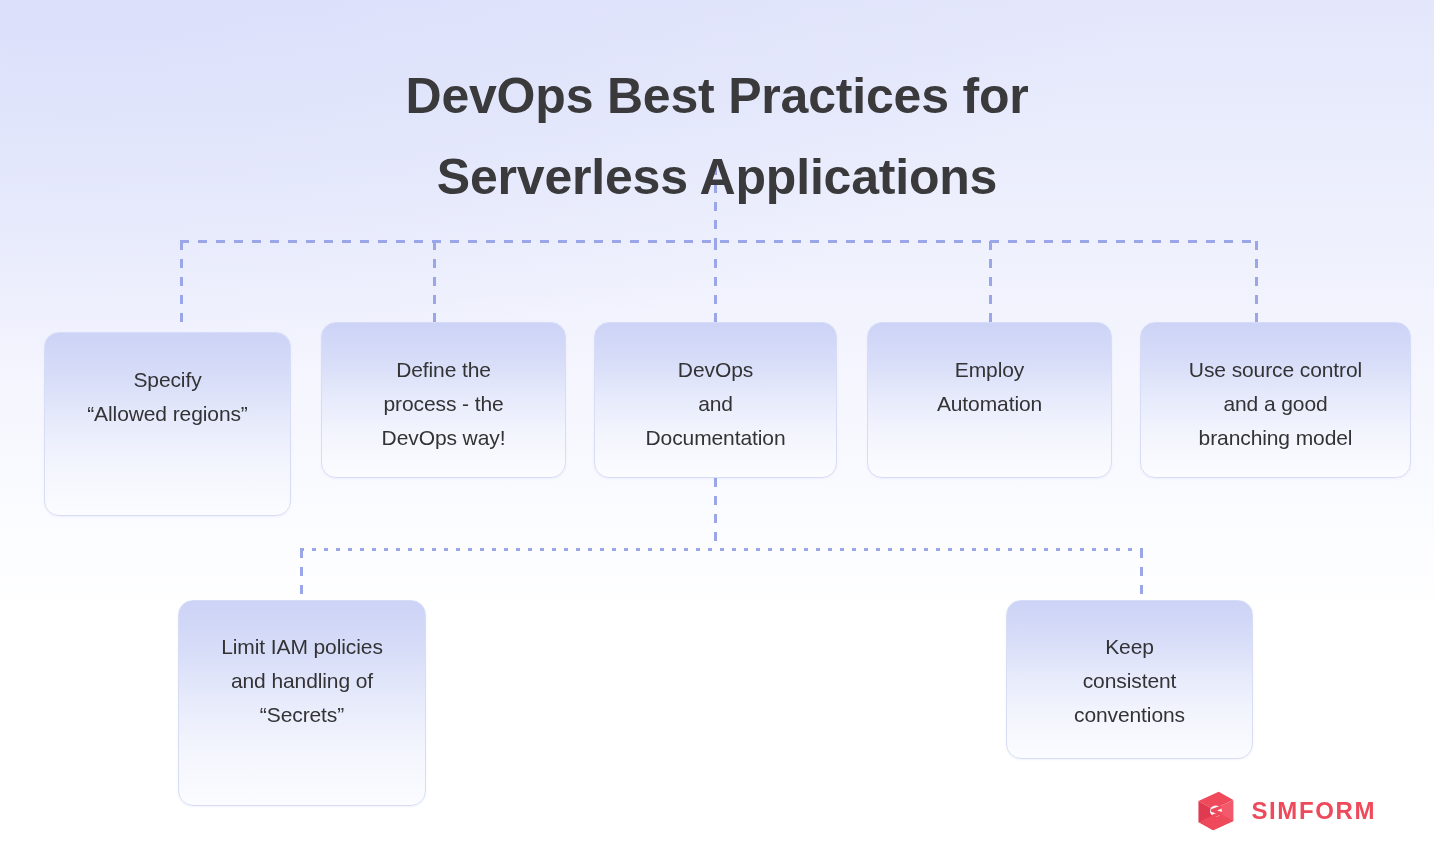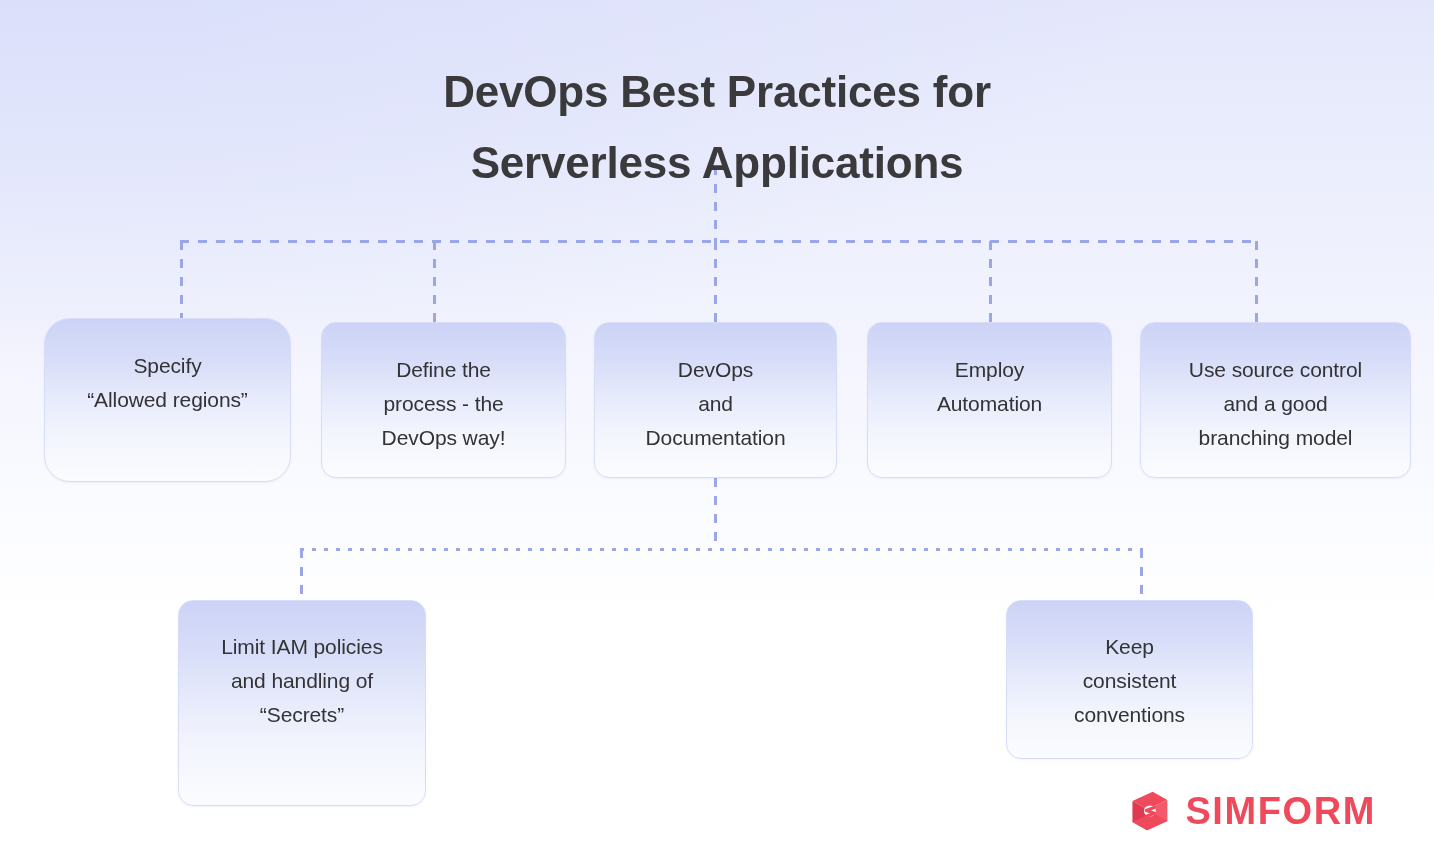--- a/index.html
+++ b/index.html
@@ -25,21 +25,21 @@
       radial-gradient(120% 85% at 6% -8%, rgba(214,219,250,0.75) 0%, rgba(214,219,250,0.0) 62%);
     pointer-events:none;
   }
 
   
   #title {
     position:absolute;
     left:0; right:0; top:56px;
     text-align:center;
     color:#3a3a3c;
-    font-size:44px;
+    font-size:50px;
     font-weight:bold;
     line-height:1.62;
     letter-spacing:-0.2px;
     z-index:5;
   }
   #title .l { display:block; }
 
   
   #connectors {
     position:absolute; left:0; top:0;
@@ -76,21 +76,21 @@
     position:absolute;
     right:58px;
     bottom:26px;
     display:flex;
     align-items:center;
     gap:13px;
     z-index:6;
   }
   #logo .wordmark {
     color:#ef4a5c;
-    font-size:38px;
+    font-size:24px;
     font-weight:bold;
     letter-spacing:1.6px;
   }
 </style>
 </head>
 <body>
 
 <div id="stage">
 
   <div id="title">
@@ -113,21 +113,21 @@
 
       <line x1="715.5" y1="478" x2="715.5" y2="549" stroke-dasharray="9 9"></line>
 
       <line x1="300" y1="549.5" x2="1143" y2="549.5" stroke-dasharray="4 8"></line>
 
       <line x1="301.5" y1="549" x2="301.5" y2="600" stroke-dasharray="9 9"></line>
       <line x1="1141.5" y1="549" x2="1141.5" y2="600" stroke-dasharray="9 9"></line>
     </g>
   </svg>
 
-  <div class="node row1" style="left:44px; top:318px; width:247px; height:164px;border-radius:26px;">
+  <div class="node row1" style="left:44px; top:332px; width:247px; height:184px;">
     <div class="label">Specify
 “Allowed regions”</div>
   </div>
 
   <div class="node row1" style="left:321px; top:322px; width:245px; height:156px;">
     <div class="label">Define the
 process - the
 DevOps way!</div>
   </div>
 

